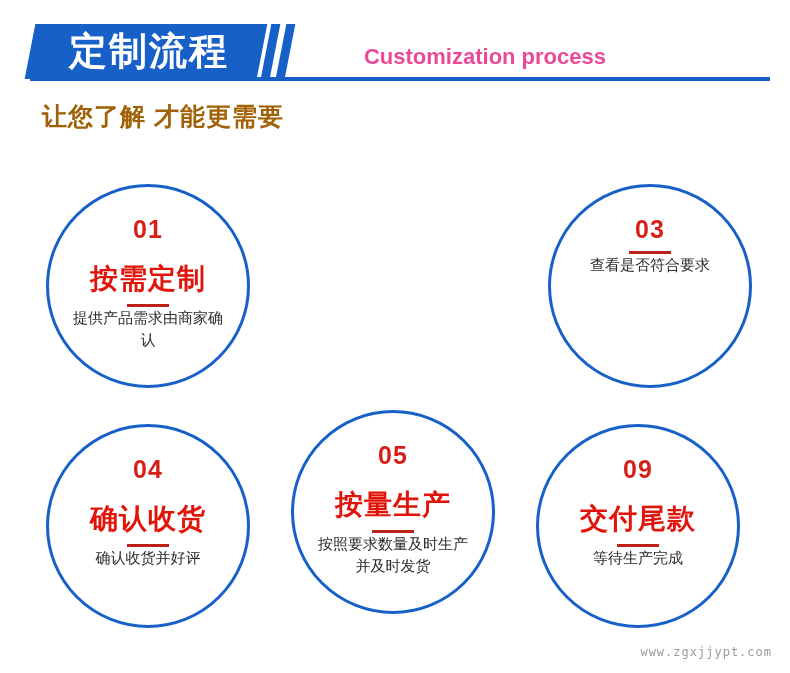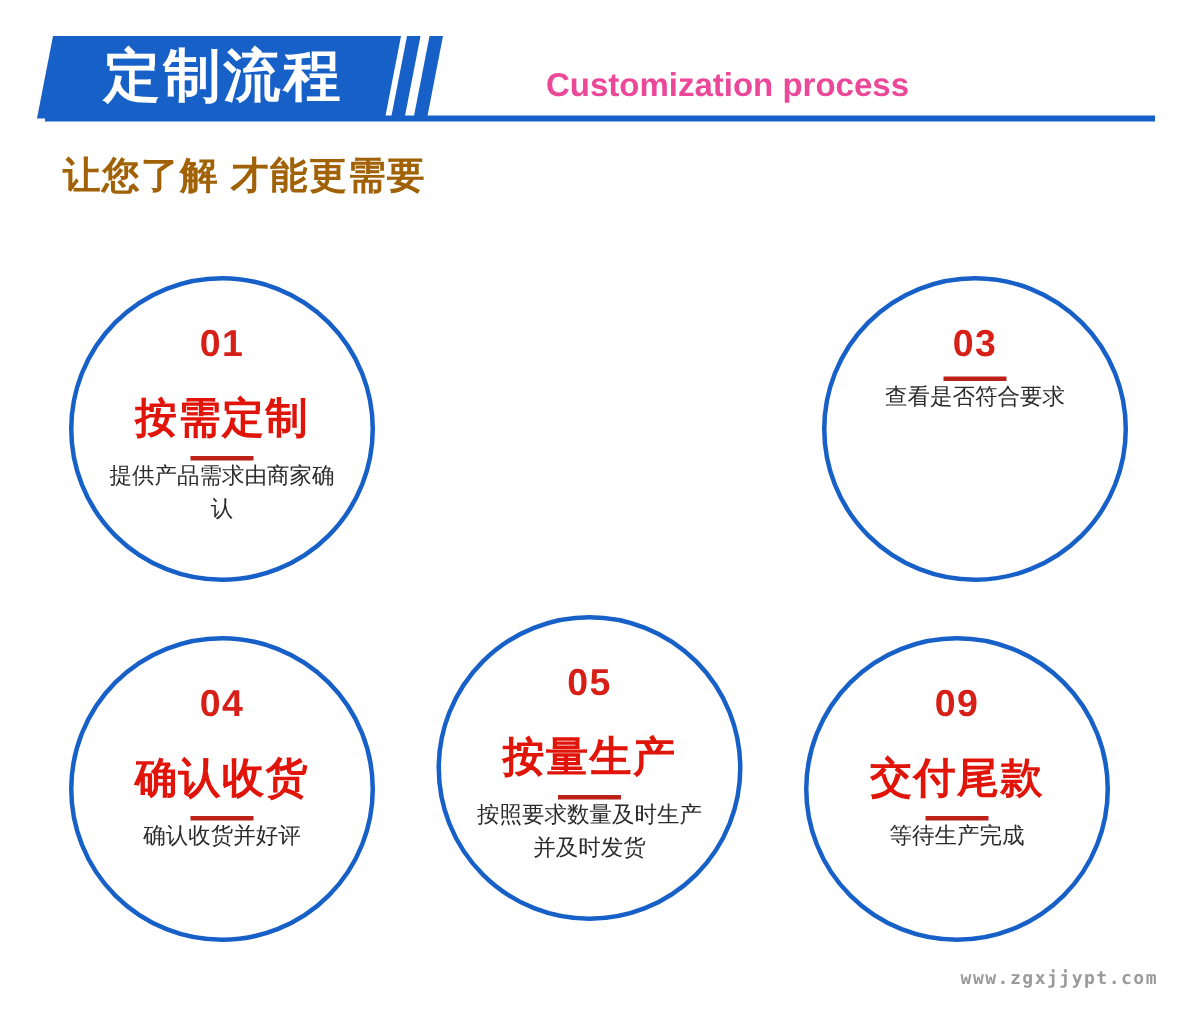--- a/index.html
+++ b/index.html
@@ -150,21 +150,20 @@
   
   .watermark {
     position: absolute;
     right: 18px;
     bottom: 14px;
     font-family: "DejaVu Sans Mono", "Liberation Mono", monospace;
     font-size: 12px;
     color: #9a9a9a;
     letter-spacing: 1px;
     white-space: nowrap;
-    font-weight: bold;
   }
 </style>
 </head>
 <body>
 
 <div class="header">
   <div class="banner-shape"></div>
   <div class="banner-label">定制流程</div>
   <div class="banner-slash s1"></div>
   <div class="banner-slash s2"></div>

